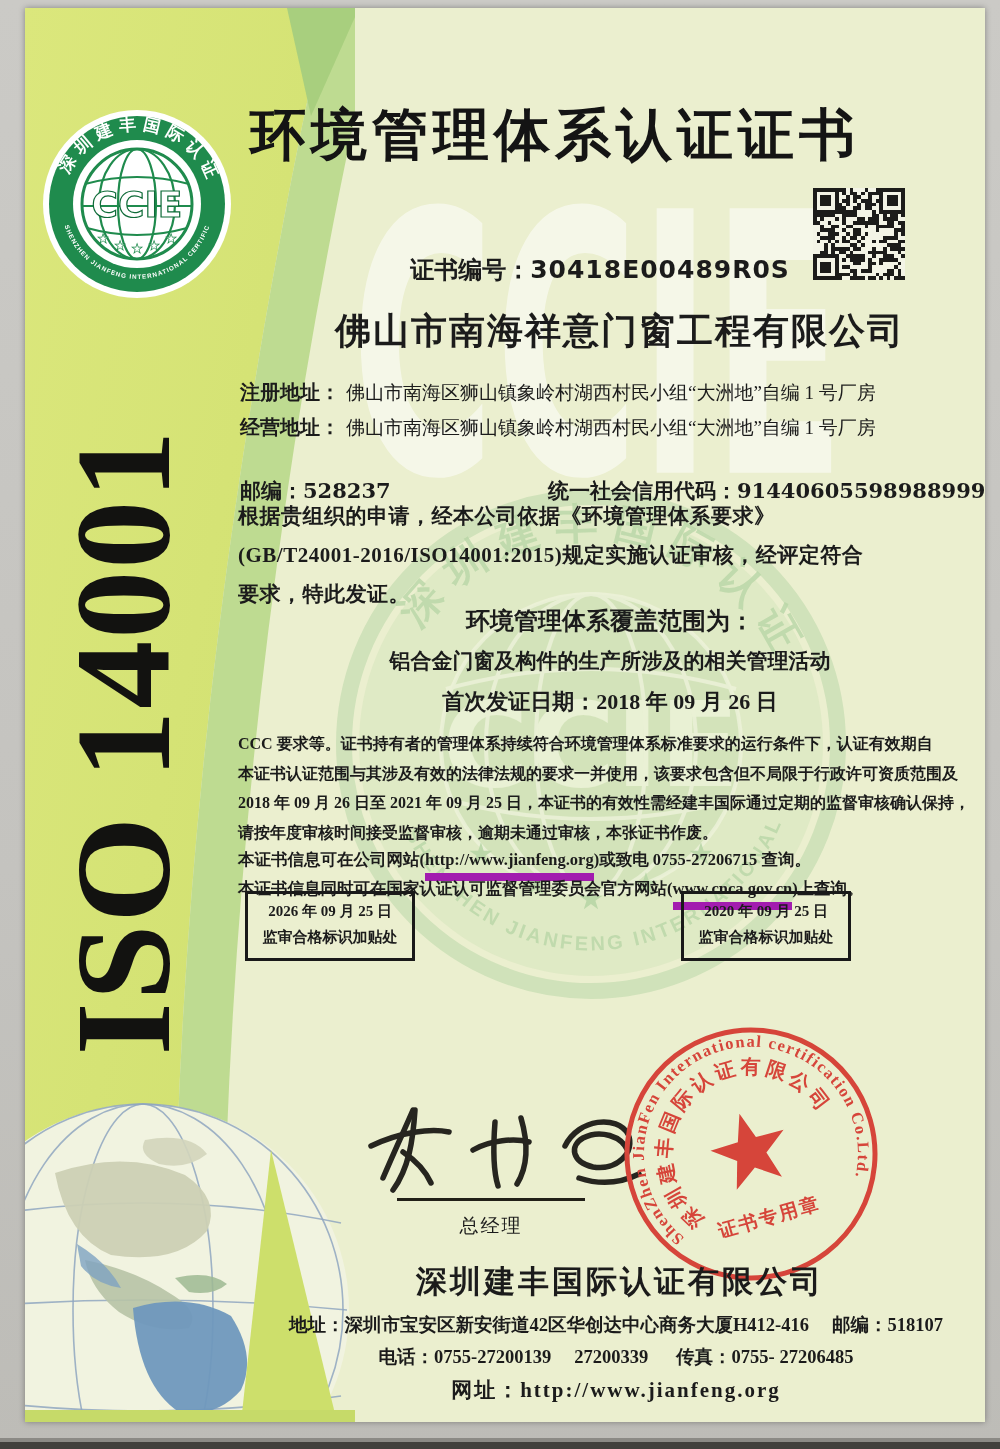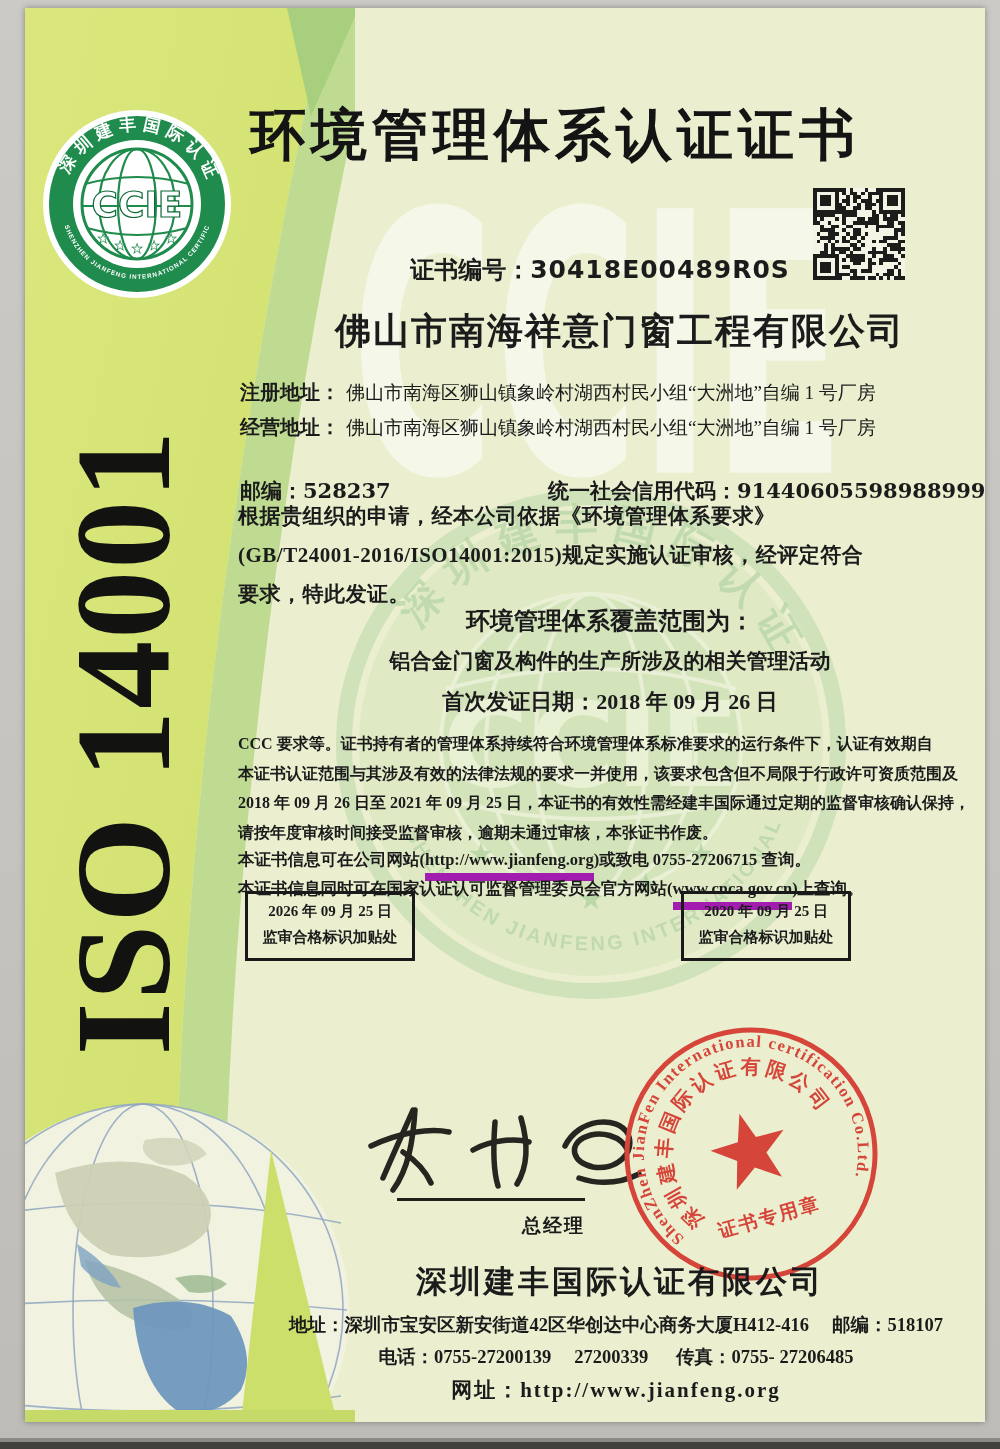--- a/index.html
+++ b/index.html
@@ -73,21 +73,21 @@
   .sideways{position:absolute;left:12px;top:333px;width:172px;height:802px;}
   .sideways .txt{
     position:absolute;left:0;top:0;width:802px;height:172px;line-height:172px;text-align:center;
     transform:rotate(-90deg) translateX(-802px);transform-origin:0 0;
     font-weight:900;font-size:136px;letter-spacing:2px;color:#121210;white-space:nowrap;
     font-family:"Liberation Serif",serif;
   }
 
   .sig-block{position:absolute;left:330px;top:1082px;width:310px;}
   .sig-line{margin-left:42px;width:188px;border-top:3px solid #222018;margin-top:-4px;}
-  .sig-title{margin-left:42px;width:188px;text-align:right;font-weight:700;font-size:19px;margin-top:12px;letter-spacing:2px;}
+  .sig-title{margin-left:42px;width:188px;text-align:center;font-weight:400;font-size:19px;margin-top:12px;letter-spacing:2px;}
 
   .seal{position:absolute;left:592px;top:1012px;width:268px;height:268px;transform:rotate(-16deg);}
 
   .issuer{
     position:absolute;left:235px;top:1253px;width:720px;text-align:center;
     font-weight:900;font-size:31px;letter-spacing:3px;white-space:nowrap;
   }
   .footer-line{position:absolute;left:215px;width:752px;text-align:center;font-weight:700;white-space:nowrap;}
   .f-addr{top:1304px;font-size:18.5px;}
   .f-phone{top:1336px;font-size:18.5px;}

